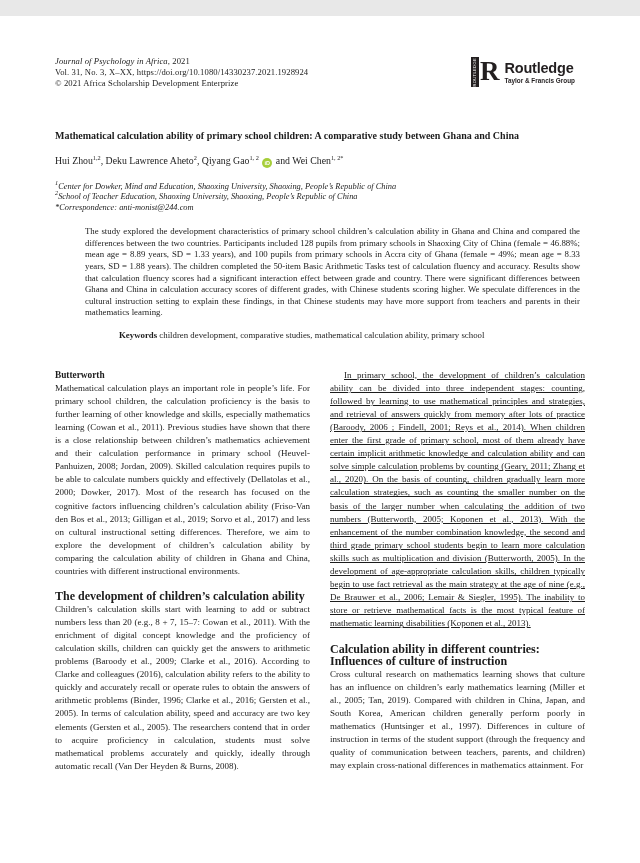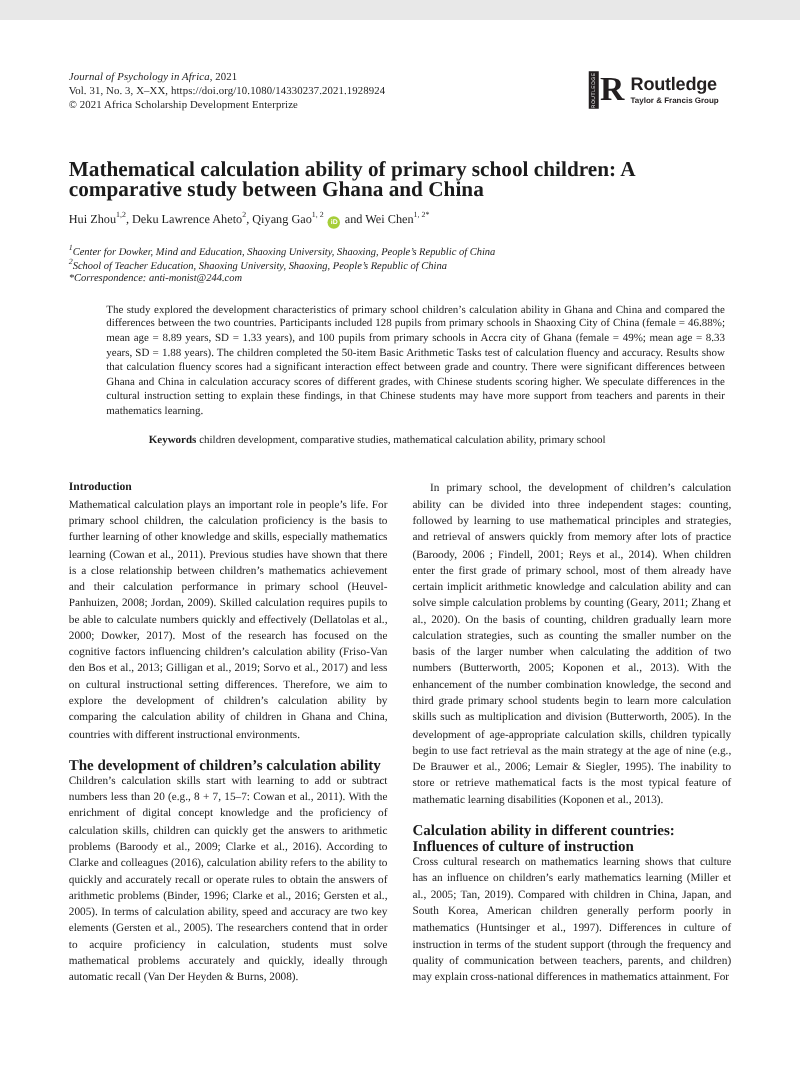--- a/index.html
+++ b/index.html
@@ -33,21 +33,21 @@
     font-family: "Liberation Serif", serif; font-weight: bold;
     font-size: 27px; line-height: 29px; color: #231f20; margin-left: 1px;
   }
   .logo-name {
     font-family: "Liberation Sans", sans-serif; font-size: 14.5px;
     font-weight: 600; color: #231f20; line-height: 15px; letter-spacing: -0.2px;
   }
   .logo-tag { font-family: "Liberation Sans", sans-serif; font-size: 6.4px; font-weight: bold; color: #231f20; margin-top: 1px; }
 
   
-  .title { font-size: 17px; font-weight: bold; line-height: 15.5px; margin: 39px 0 0 0; }
+  .title { font-size: 10px; font-weight: bold; line-height: 15.5px; margin: 39px 0 0 0; }
   .authors { margin-top: 11px; font-size: 9.8px; }
   sup { font-size: 6.3px; vertical-align: super; line-height: 0; }
   .orcid {
     display: inline-block; width: 10px; height: 10px; border-radius: 50%;
     background: #A6CE39; color: #fff; font-family: "Liberation Sans", sans-serif;
     font-size: 5.5px; font-weight: bold; text-align: center; line-height: 10px;
     vertical-align: -1px; margin: 0 1px;
   }
   .affils { margin-top: 14px; font-size: 8.4px; font-style: italic; line-height: 10.6px; }
   .affils .email { color: #1c1c1c; text-decoration: none; }
@@ -59,21 +59,21 @@
   }
   .keywords { margin: 11px 0 0 30px; width: 495px; font-size: 8.8px; line-height: 11.6px; padding-left: 34px; }
   .bold { font-weight: bold; }
 
   
   .columns { display: flex; gap: 20px; margin-top: 27px; }
   .col { flex: 1; min-width: 0; font-size: 9px; line-height: 13.1px; }
   .col h2 { font-size: 9.3px; font-weight: bold; margin: 0; line-height: 13.1px; }
   .col h3 { font-size: 12px; font-weight: bold; margin: 12px 0 0 0; line-height: 12.6px; }
   .col p { margin: 0; text-align: justify; }
-  .col p.indent { text-indent: 14px; }
+  .col p.indent { text-indent: 14px; text-decoration: underline; }
 </style>
 </head>
 <body>
 
 <div class="page">
 
   <div class="header-row">
     <div class="journal-info">
       <div><span class="ital">Journal of Psychology in Africa</span><span>, 2021</span></div>
       <div><span>Vol. 31, No. 3, X–XX, </span><span class="doi">https://doi.org/10.1080/14330237.2021.1928924</span></div>
@@ -102,21 +102,21 @@
     <div><sup>2</sup><span>School of Teacher Education, Shaoxing University, Shaoxing, People’s Republic of China</span></div>
     <div><span>*Correspondence: </span><span class="email">anti-monist@244.com</span></div>
   </div>
 
   <p class="abstract">The study explored the development characteristics of primary school children’s calculation ability in Ghana and China and compared the differences between the two countries. Participants included 128 pupils from primary schools in Shaoxing City of China (female = 46.88%; mean age = 8.89 years, SD = 1.33 years), and 100 pupils from primary schools in Accra city of Ghana (female = 49%; mean age = 8.33 years, SD = 1.88 years). The children completed the 50-item Basic Arithmetic Tasks test of calculation fluency and accuracy. Results show that calculation fluency scores had a significant interaction effect between grade and country. There were significant differences between Ghana and China in calculation accuracy scores of different grades, with Chinese students scoring higher. We speculate differences in the cultural instruction setting to explain these findings, in that Chinese students may have more support from teachers and parents in their mathematics learning.</p>
 
   <p class="keywords"><span class="bold">Keywords</span><span> children development, comparative studies, mathematical calculation ability, primary school</span></p>
 
   <div class="columns">
     <div class="col">
-      <h2>Introduction</h2>
+      <h2>Butterworth</h2>
       <p>Mathematical calculation plays an important role in people’s life. For primary school children, the calculation proficiency is the basis to further learning of other knowledge and skills, especially mathematics learning (Cowan et al., 2011). Previous studies have shown that there is a close relationship between children’s mathematics achievement and their calculation performance in primary school (Heuvel-Panhuizen, 2008; Jordan, 2009). Skilled calculation requires pupils to be able to calculate numbers quickly and effectively (Dellatolas et al., 2000; Dowker, 2017). Most of the research has focused on the cognitive factors influencing children’s calculation ability (Friso-Van den Bos et al., 2013; Gilligan et al., 2019; Sorvo et al., 2017) and less on cultural instructional setting differences. Therefore, we aim to explore the development of children’s calculation ability by comparing the calculation ability of children in Ghana and China, countries with different instructional environments.</p>
       <h3>The development of children’s calculation ability</h3>
       <p>Children’s calculation skills start with learning to add or subtract numbers less than 20 (e.g., 8 + 7, 15–7: Cowan et al., 2011). With the enrichment of digital concept knowledge and the proficiency of calculation skills, children can quickly get the answers to arithmetic problems (Baroody et al., 2009; Clarke et al., 2016). According to Clarke and colleagues (2016), calculation ability refers to the ability to quickly and accurately recall or operate rules to obtain the answers of arithmetic problems (Binder, 1996; Clarke et al., 2016; Gersten et al., 2005). In terms of calculation ability, speed and accuracy are two key elements (Gersten et al., 2005). The researchers contend that in order to acquire proficiency in calculation, students must solve mathematical problems accurately and quickly, ideally through automatic recall (Van Der Heyden &amp; Burns, 2008).</p>
     </div>
     <div class="col">
       <p class="indent">In primary school, the development of children’s calculation ability can be divided into three independent stages: counting, followed by learning to use mathematical principles and strategies, and retrieval of answers quickly from memory after lots of practice (Baroody, 2006 ; Findell, 2001; Reys et al., 2014). When children enter the first grade of primary school, most of them already have certain implicit arithmetic knowledge and calculation ability and can solve simple calculation problems by counting (Geary, 2011; Zhang et al., 2020). On the basis of counting, children gradually learn more calculation strategies, such as counting the smaller number on the basis of the larger number when calculating the addition of two numbers (Butterworth, 2005; Koponen et al., 2013). With the enhancement of the number combination knowledge, the second and third grade primary school students begin to learn more calculation skills such as multiplication and division (Butterworth, 2005). In the development of age-appropriate calculation skills, children typically begin to use fact retrieval as the main strategy at the age of nine (e.g., De Brauwer et al., 2006; Lemair &amp; Siegler, 1995). The inability to store or retrieve mathematical facts is the most typical feature of mathematic learning disabilities (Koponen et al., 2013).</p>
       <h3>Calculation ability in different countries: Influences of culture of instruction</h3>
       <p>Cross cultural research on mathematics learning shows that culture has an influence on children’s early mathematics learning (Miller et al., 2005; Tan, 2019). Compared with children in China, Japan, and South Korea, American children generally perform poorly in mathematics (Huntsinger et al., 1997). Differences in culture of instruction in terms of the student support (through the frequency and quality of communication between teachers, parents, and children) may explain cross-national differences in mathematics attainment. For</p>
     </div>
   </div>

